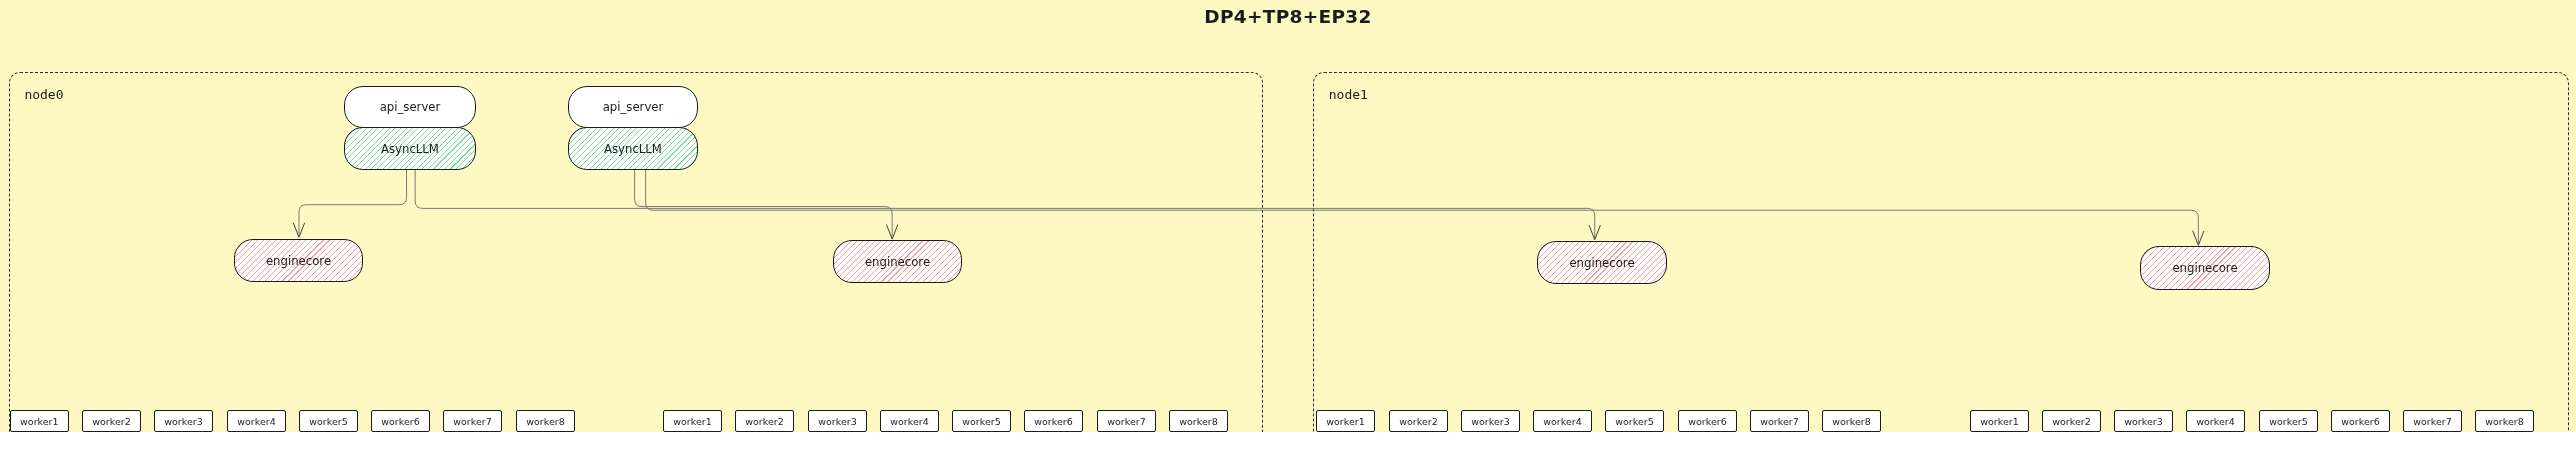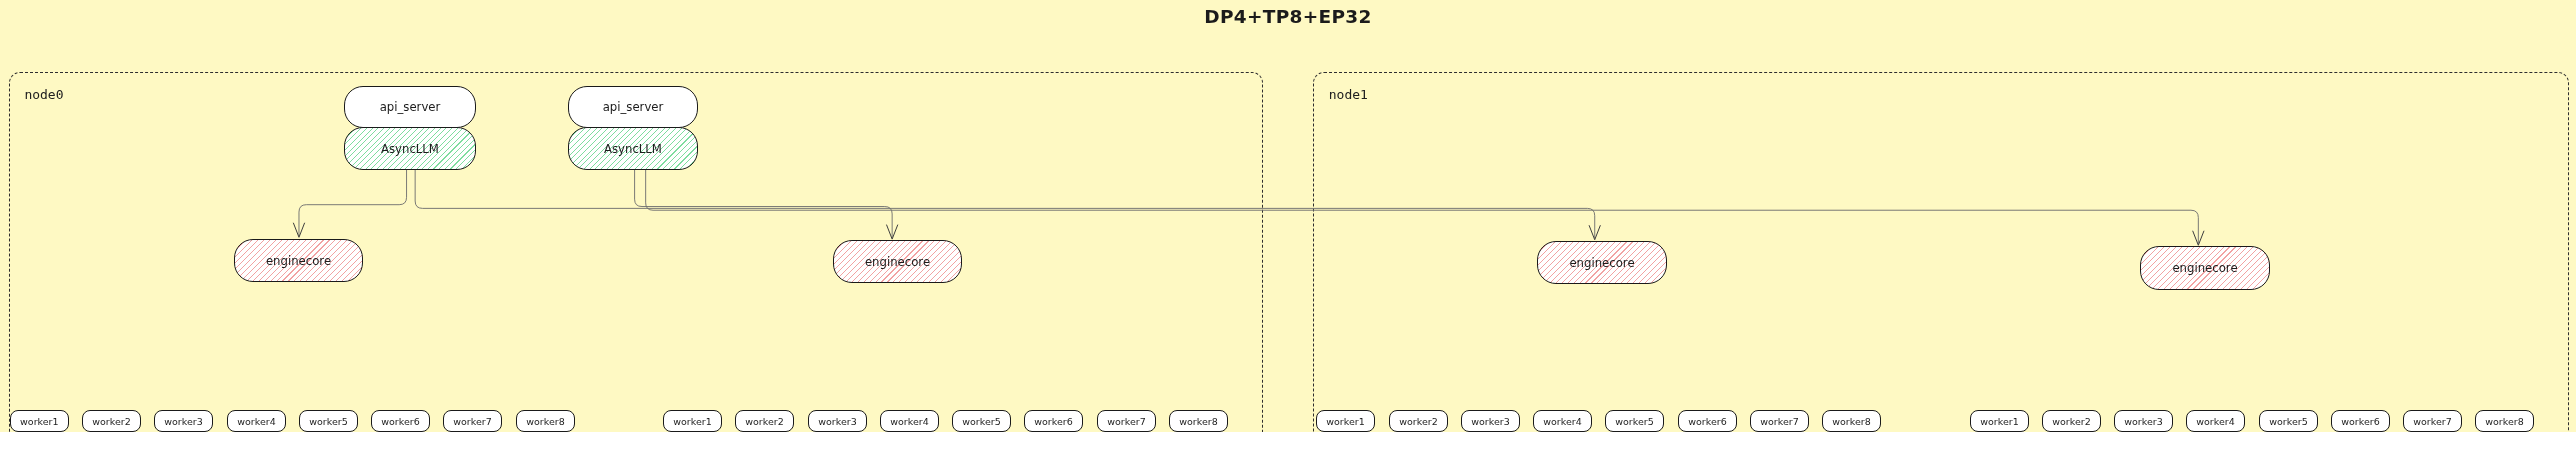--- a/index.html
+++ b/index.html
@@ -47,21 +47,21 @@
   }
   .hatch-pink{
     background-color:#ffffff;
     background-image:repeating-linear-gradient(135deg,
       rgba(0,0,0,0) 0px, rgba(0,0,0,0) 3.4px,
       var(--pink-hatch) 3.4px, var(--pink-hatch) 4.2px);
   }
 
   .worker{
     position:absolute;box-sizing:border-box;width:59px;height:22px;top:410px;
-    border:1.3px solid var(--box-border);border-radius:8px;background:#ffffff;
+    border:1.3px solid var(--box-border);border-radius:2px;background:#ffffff;
     display:flex;align-items:center;justify-content:center;
     font-size:9.5px;color:var(--text);white-space:nowrap;
   }
 
   svg.wires{position:absolute;left:0;top:0;pointer-events:none;}
   .wire{stroke:var(--connector);stroke-width:1.5;fill:none;stroke-linecap:round;}
   .arrowhead{stroke:var(--arrowhead);stroke-width:1.6;fill:none;stroke-linecap:round;stroke-linejoin:round;}
 </style>
 </head>
 <body>

